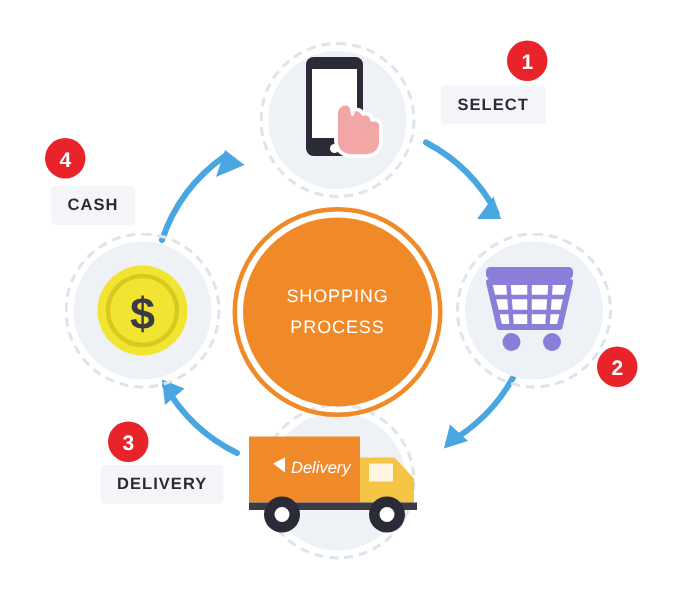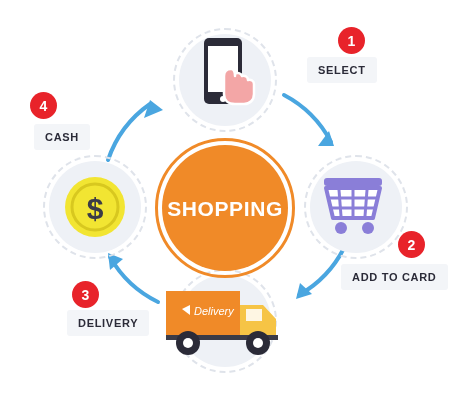--- a/index.html
+++ b/index.html
@@ -28,22 +28,22 @@
     border-radius: 50%;
     background: #f08a28;
     display: flex;
     flex-direction: column;
     align-items: center;
     justify-content: center;
     z-index: 5;
   }
   .center-circle .line {
     color: #ffffff;
-    font-weight: bold;
-    font-size: 21px;
+    font-weight: normal;
+    font-size: 12px;
     letter-spacing: 0.6px;
     line-height: 21px;
     text-align: center;
   }
   .center-ring {
     left: 155px;
     top: 138px;
     width: 140px;
     height: 140px;
     border-radius: 50%;
@@ -115,50 +115,50 @@
     <path d="M344,248 A112,112 0 0 1 299,295" fill="none" stroke="#4aa6e0" stroke-width="4" stroke-linecap="round"></path>
     <polygon points="296,299 300,283 312,294" fill="#4aa6e0"></polygon>
 
     <path d="M158,302 A112,112 0 0 1 110,257" fill="none" stroke="#4aa6e0" stroke-width="4" stroke-linecap="round"></path>
     <polygon points="108,253 123,259 110,270" fill="#4aa6e0"></polygon>
   </svg>
 
   <div class="abs center-ring"></div>
   <div class="abs center-circle">
     <div class="line">SHOPPING</div>
+    <div class="line">PROCESS</div>
   </div>
 
   <div class="abs node-ring" style="left:173px;top:28px;"></div>
   <div class="abs node-disc" style="left:179px;top:34px;"></div>
   <svg class="abs" style="left:190px;top:36px;width:80px;height:88px;z-index:3;" viewBox="0 0 80 88">
     <rect x="14" y="2" width="38" height="66" rx="5" ry="5" fill="#2b2b38"></rect>
     <rect x="18" y="10" width="30" height="46" fill="#ffffff"></rect>
     <circle cx="33" cy="63" r="3" fill="#ffffff"></circle>
 
     <path d="M34,40 L34,58 C34,64 38,68 45,68 L54,68 C60,68 64,64 64,58 L64,48
              C64,45 61,43 58,44 C58,41 55,39 52,40 C51,37 47,36 45,38 L45,40
              C45,36 44,33 41,33 C36,33 34,36 34,40 Z" fill="#f3a6a6" stroke="#ffffff" stroke-width="2.5" stroke-linejoin="round"></path>
   </svg>
-  <div class="abs label" style="left:307px;top:57px;">SELECT</div>
+  <div class="abs label" style="left:294px;top:57px;">SELECT</div>
   <div class="abs badge" style="left:338px;top:27px;">1</div>
 
   <div class="abs node-ring" style="left:304px;top:155px;"></div>
   <div class="abs node-disc" style="left:310px;top:161px;"></div>
   <svg class="abs" style="left:316px;top:170px;width:78px;height:72px;z-index:3;" viewBox="0 0 78 72">
     <rect x="8" y="8" width="58" height="8" rx="3" fill="#8a7ed8"></rect>
     <path d="M10,18 L64,18 L57,48 L17,48 Z" fill="#ffffff" stroke="#8a7ed8" stroke-width="4" stroke-linejoin="round"></path>
     <line x1="23" y1="20" x2="25" y2="46" stroke="#8a7ed8" stroke-width="3"></line>
     <line x1="37" y1="20" x2="37" y2="46" stroke="#8a7ed8" stroke-width="3"></line>
     <line x1="51" y1="20" x2="49" y2="46" stroke="#8a7ed8" stroke-width="3"></line>
     <line x1="13" y1="28" x2="61" y2="28" stroke="#8a7ed8" stroke-width="3"></line>
     <line x1="15" y1="38" x2="59" y2="38" stroke="#8a7ed8" stroke-width="3"></line>
     <circle cx="25" cy="58" r="6" fill="#8a7ed8"></circle>
     <circle cx="52" cy="58" r="6" fill="#8a7ed8"></circle>
   </svg>
-  <div class="abs label" style="left:341px;top:264px;">ADD TO CARD</div>
   <div class="abs badge" style="left:398px;top:231px;">2</div>
 
   <div class="abs node-ring" style="left:173px;top:269px;"></div>
   <div class="abs node-disc" style="left:179px;top:275px;"></div>
   <svg class="abs" style="left:160px;top:283px;width:130px;height:76px;z-index:6;" viewBox="0 0 130 76">
 
     <rect x="6" y="8" width="74" height="44" fill="#f08a28"></rect>
 
     <path d="M80,22 L103,22 L116,36 L116,52 L80,52 Z" fill="#f6c445"></path>
     <rect x="86" y="26" width="16" height="12" fill="#ffffff" opacity="0.85"></rect>

